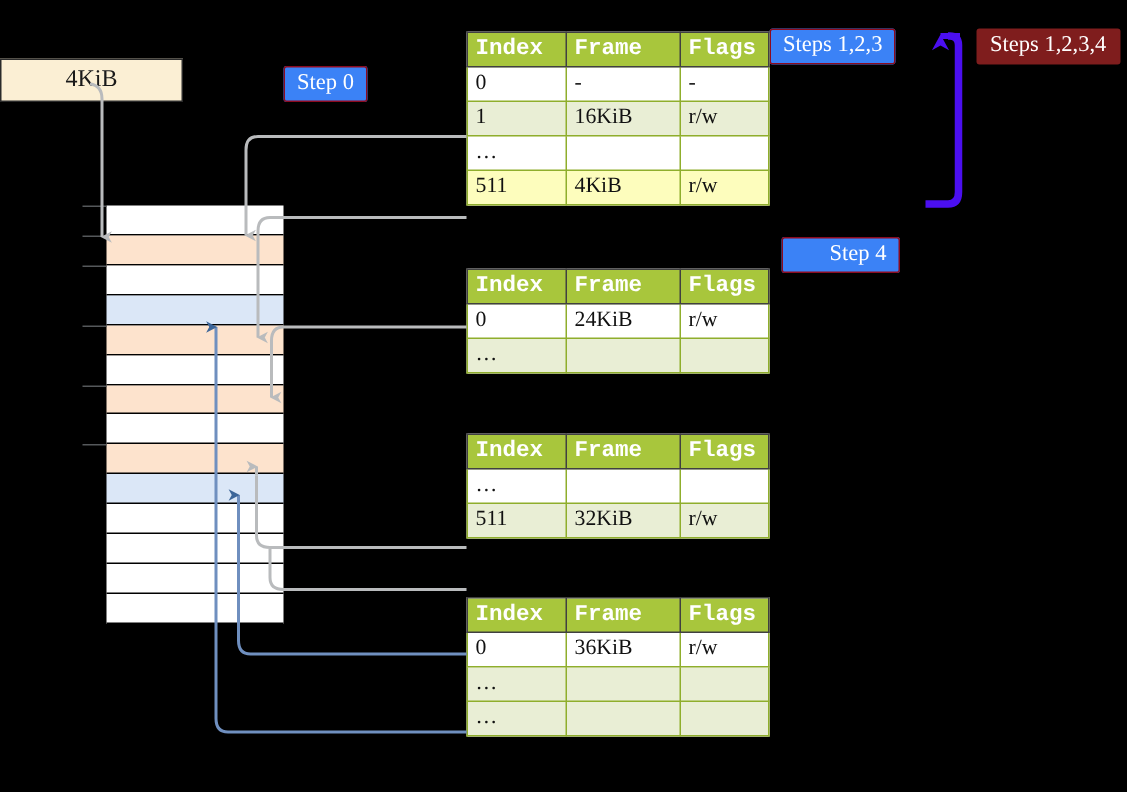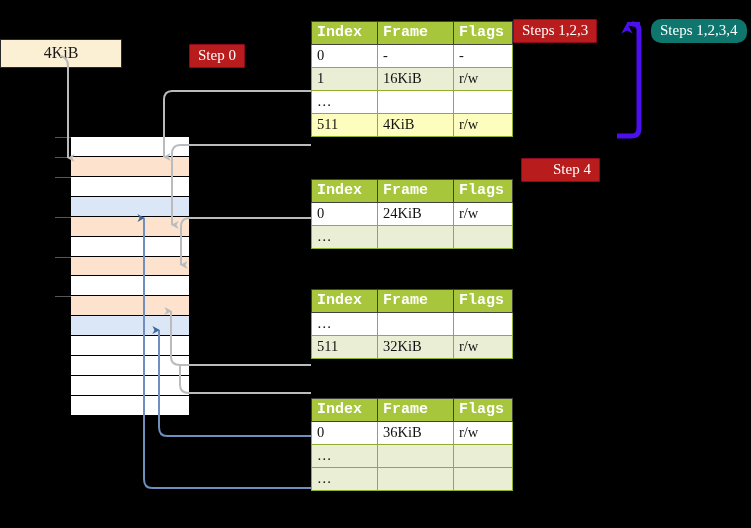--- a/index.html
+++ b/index.html
@@ -6,22 +6,22 @@
   body{width:751px;height:528px;position:relative;overflow:hidden;
        font-family:"Liberation Serif",serif;}
   .stage{position:absolute;left:0;top:0;width:751px;height:528px;}
 
   
   svg.wires{position:absolute;left:0;top:0;width:751px;height:528px;pointer-events:none;}
 
   
   .chip{position:absolute;font-size:15px;line-height:1;padding:4px 9px 5px 9px;
         white-space:nowrap;color:#ffffff;border-radius:2px;}
-  .chip.red{background:#b91c1c;box-shadow:inset 0 0 0 1px #8d0a1e;}
-  .chip.blue{background:#0f766e;border-radius:10px;}
+  .chip.red{background:#3b82f6;box-shadow:inset 0 0 0 1px #8d0a1e;}
+  .chip.blue{background:#7f1d1d;}
   .chip.cream{background:#fbefd4;color:#1a1a1a;border:1px solid #2a2a2a;
               border-radius:0;text-align:center;font-size:16px;padding:5px 0 6px 0;}
 
   
   .mem{position:absolute;left:70px;top:136px;width:120px;height:279px;
        border:1px solid #000;box-sizing:border-box;}
   .mem .row{box-sizing:border-box;border-bottom:1px solid #000;width:100%;}
   .mem .row:last-child{border-bottom:none;}
   .tick{position:absolute;height:1px;background:#55585b;width:16px;left:-16px;}
 

